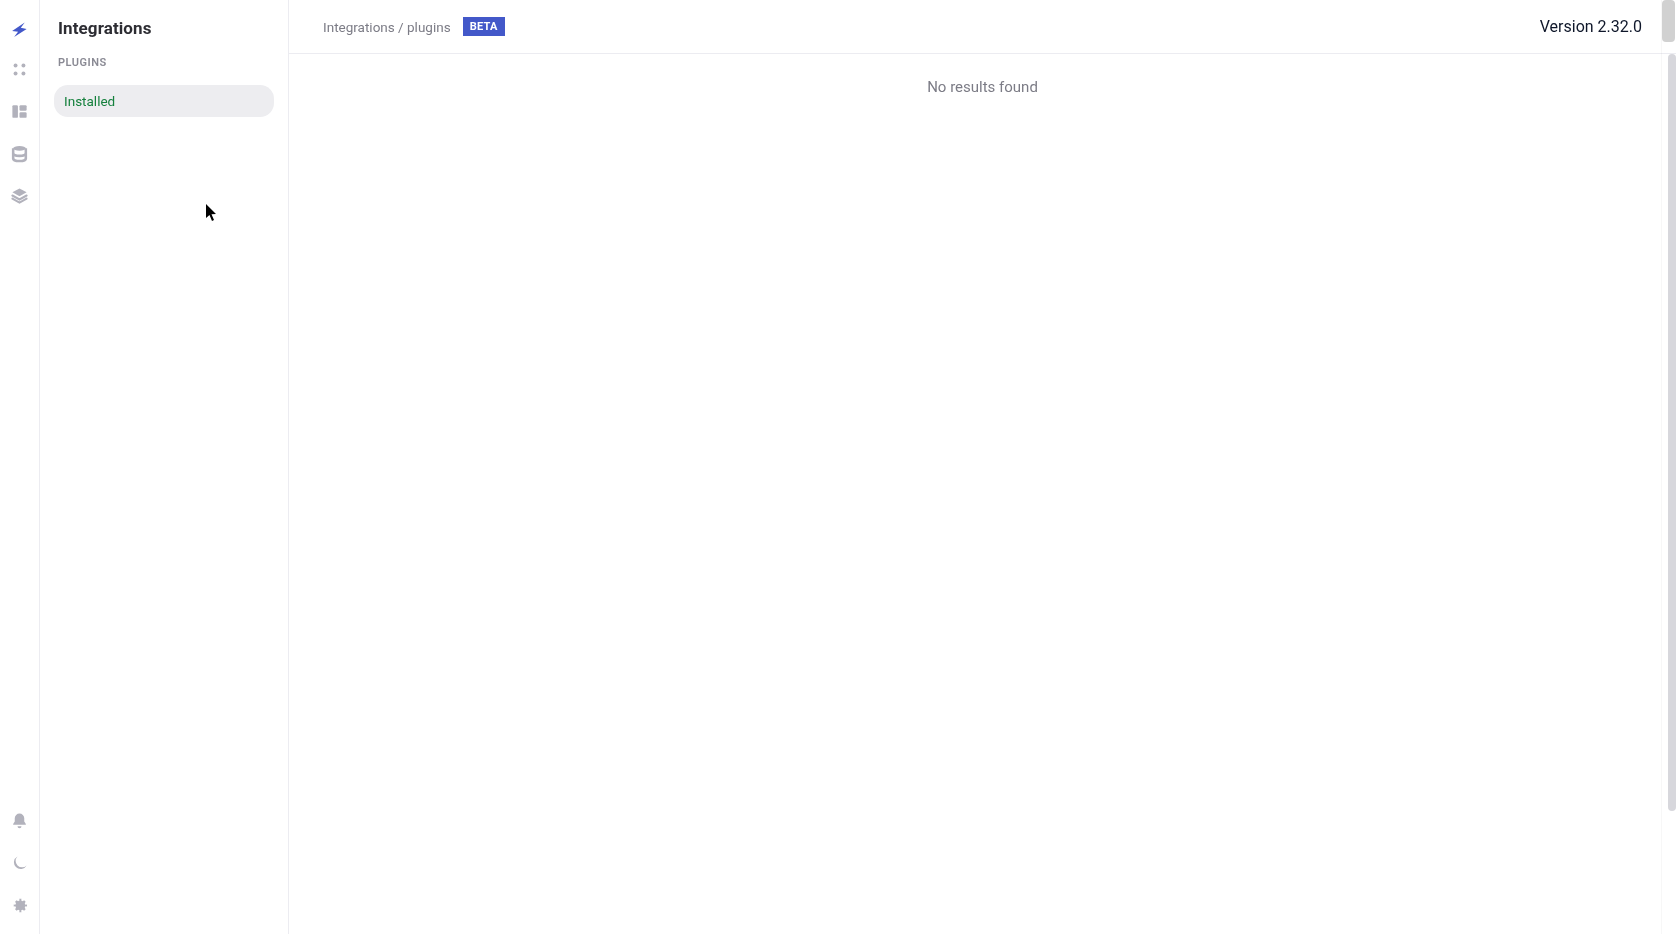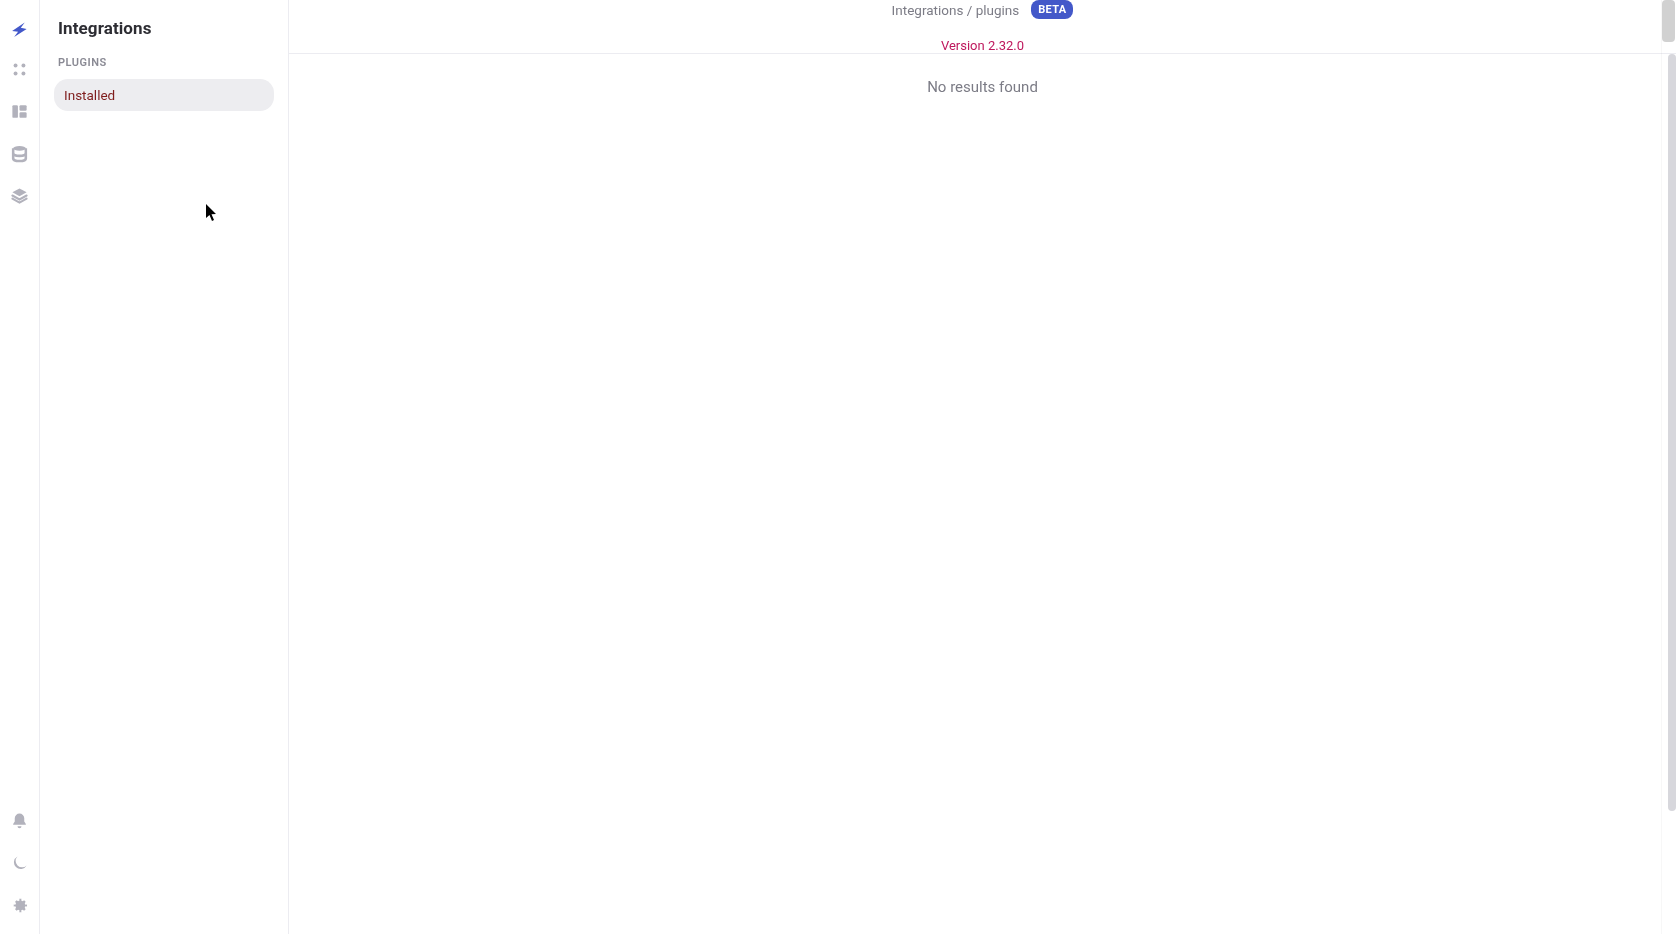--- a/index.html
+++ b/index.html
@@ -73,28 +73,28 @@
       padding-left: 4px;
       padding-top: 4px;
       margin-bottom: 18px;
     }
     .section-label {
       font-size: 11px;
       letter-spacing: 0.5px;
       color: #8a8a94;
       font-weight: 600;
       padding-left: 4px;
-      margin-bottom: 10px;
+      margin-bottom: 16px;
     }
     .nav-item {
       display: block;
       border-radius: 14px;
       padding: 8px 10px;
       font-size: 13.5px;
-      color: #7f1d1d;
+      color: #15803d;
       cursor: pointer;
       margin-bottom: 2px;
     }
     .nav-item.active {
       background: #ededf0;
     }
 
     
     .main {
       flex: 1;
@@ -103,43 +103,42 @@
       min-width: 0;
       position: relative;
     }
     .topbar {
       height: 54px;
       border-bottom: 1px solid #ececf1;
       display: flex;
       align-items: center;
       padding: 0 34px;
       justify-content: space-between;
-      flex-direction: column;
     }
     .breadcrumb-wrap {
       display: flex;
       align-items: center;
     }
     .breadcrumb {
       color: #7c7c86;
       font-size: 13.5px;
     }
     .badge {
       background: #4358c9;
       color: #ffffff;
-      border-radius: 8px;
+      border-radius: 0;
       font-weight: 700;
       font-size: 11px;
       padding: 3px 7px 3px 7px;
       margin-left: 12px;
       letter-spacing: 0.3px;
     }
     .version {
-      color: #be185d;
-      font-size: 13px;
+      color: #0f172a;
+      font-size: 16px;
     }
     .content {
       flex: 1;
       position: relative;
     }
     .empty-message {
       position: absolute;
       top: 24px;
       left: 50%;
       transform: translateX(-50%);

